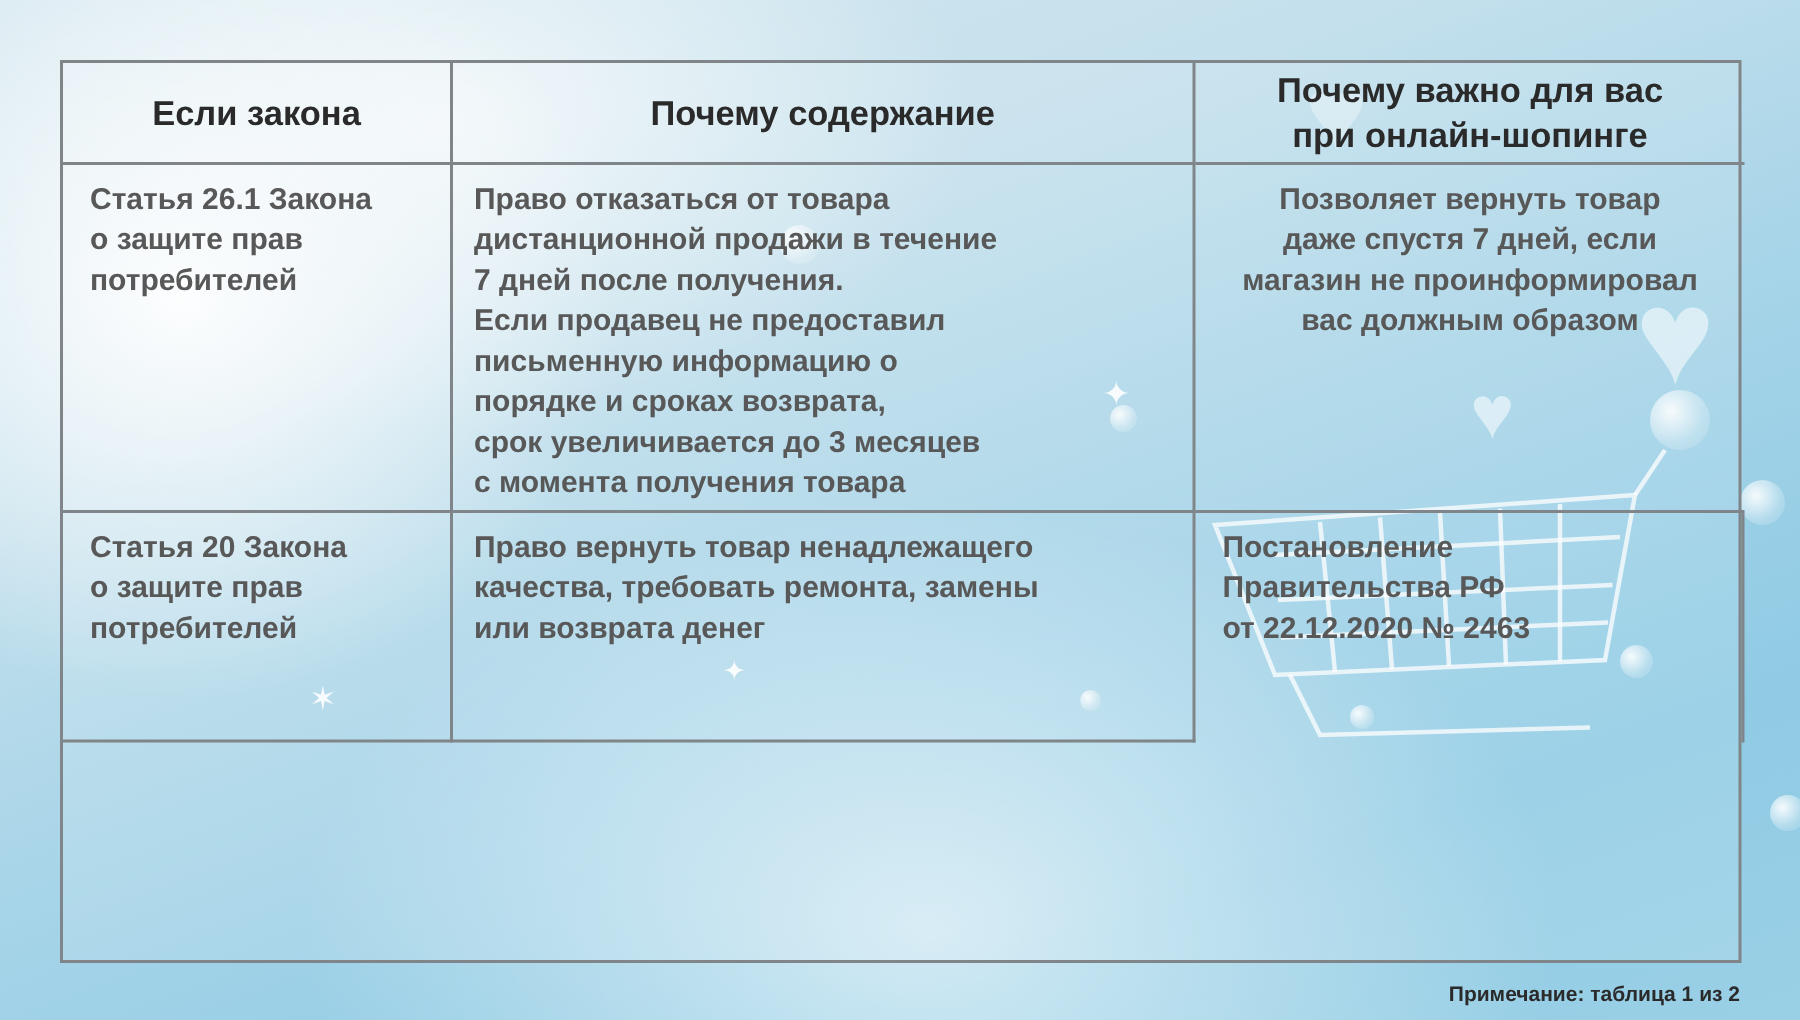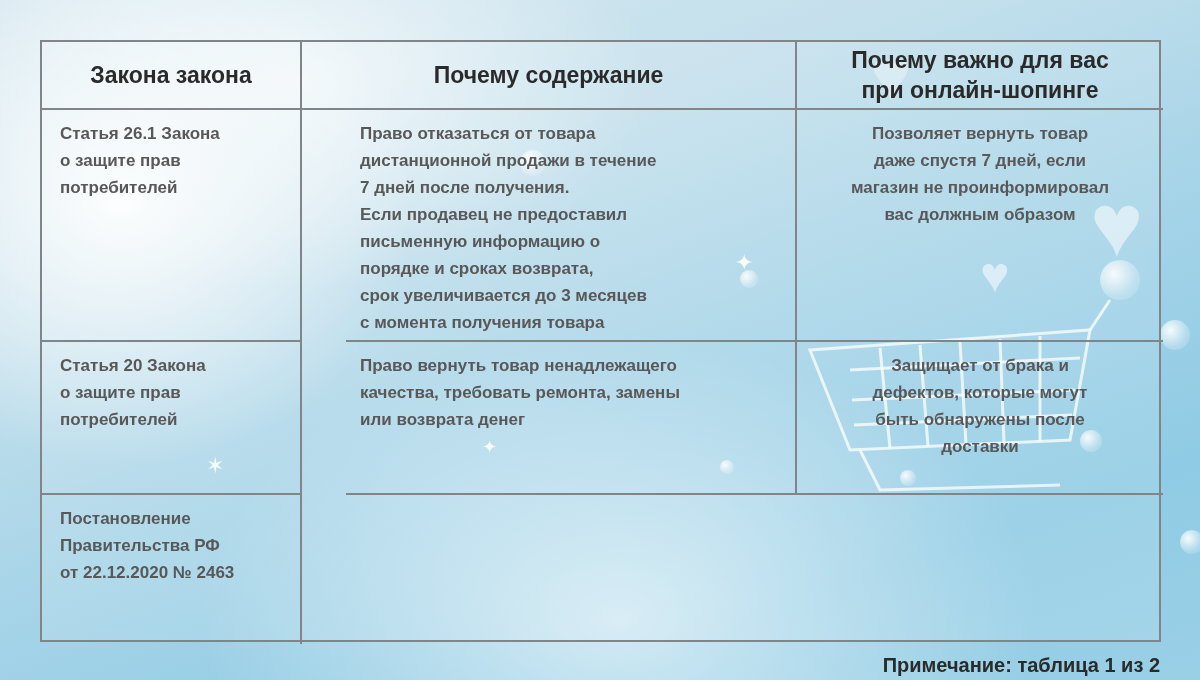--- a/index.html
+++ b/index.html
@@ -24,36 +24,36 @@
       grid-template-rows: 68px 232px 153px 149px;
       border: 2px solid #7f8588;
       box-sizing: border-box;
       background: rgba(255,255,255,0.12);
     }
     .cell {
       border-right: 2px solid #7f8588;
       border-bottom: 2px solid #7f8588;
       box-sizing: border-box;
       padding: 10px 6px 0 18px;
-      font-size: 17px; font-weight: bold; line-height: 27px;
+      font-size: 20px; font-weight: bold; line-height: 27px;
       color: #585858;
       white-space: pre-line;
     }
     .cell.last-col { border-right: none; text-align: center; }
     .cell.last-row { border-bottom: none; }
-    .cell.c2 { padding-left: 14px; margin-left: 44px; }
+    .cell.c2 { padding-left: 14px; }
     .cell.c3 { padding-left: 6px; }
     .head {
       display: flex; align-items: center; justify-content: center; text-align: center;
       padding: 0 6px;
       font-size: 23px; font-weight: bold; line-height: 30px; color: #2a2a2a;
     }
     .note {
       position: absolute; right: 40px; top: 654px;
-      font-size: 20px; font-weight: bold; color: #2a2a2a;
+      font-size: 14px; font-weight: bold; color: #2a2a2a;
     }
   </style>
 </head>
 <body>
 
 <div class="deco" style="inset:0;">
   <div class="bubble" style="left:520px; top:150px; width:26px; height:26px;"></div>
   <div class="bubble" style="left:740px; top:270px; width:18px; height:18px;"></div>
   <div class="bubble" style="left:1100px; top:260px; width:40px; height:40px;"></div>
   <div class="bubble" style="left:1160px; top:320px; width:30px; height:30px;"></div>
@@ -78,21 +78,21 @@
       <line x1="90" y1="58" x2="100" y2="158"></line>
       <line x1="130" y1="55" x2="138" y2="156"></line>
       <line x1="170" y1="52" x2="176" y2="154"></line>
       <line x1="210" y1="49" x2="214" y2="153"></line>
       <line x1="250" y1="46" x2="250" y2="151"></line>
     </g>
   </svg>
 </div>
 
 <div class="table">
-  <div class="cell head">Закона закона</div>
+  <div class="cell head">Если закона</div>
   <div class="cell head">Почему содержание</div>
   <div class="cell head last-col">Почему важно для вас
 при онлайн-шопинге</div>
 
   <div class="cell">Статья 26.1 Закона
 о защите прав
 потребителей</div>
   <div class="cell c2">Право отказаться от товара
 дистанционной продажи в течение
 7 дней после получения.
@@ -105,23 +105,19 @@
 даже спустя 7 дней, если
 магазин не проинформировал
 вас должным образом</div>
 
   <div class="cell">Статья 20 Закона
 о защите прав
 потребителей</div>
   <div class="cell c2">Право вернуть товар ненадлежащего
 качества, требовать ремонта, замены
 или возврата денег</div>
-  <div class="cell c3 last-col">Защищает от брака и
-дефектов, которые могут
-быть обнаружены после
-доставки</div>
 
   <div class="cell last-row">Постановление
 Правительства РФ
 от 22.12.2020 № 2463</div>
 </div>
 
 <div class="note">Примечание: таблица 1 из 2</div>
 
 </body></html>

